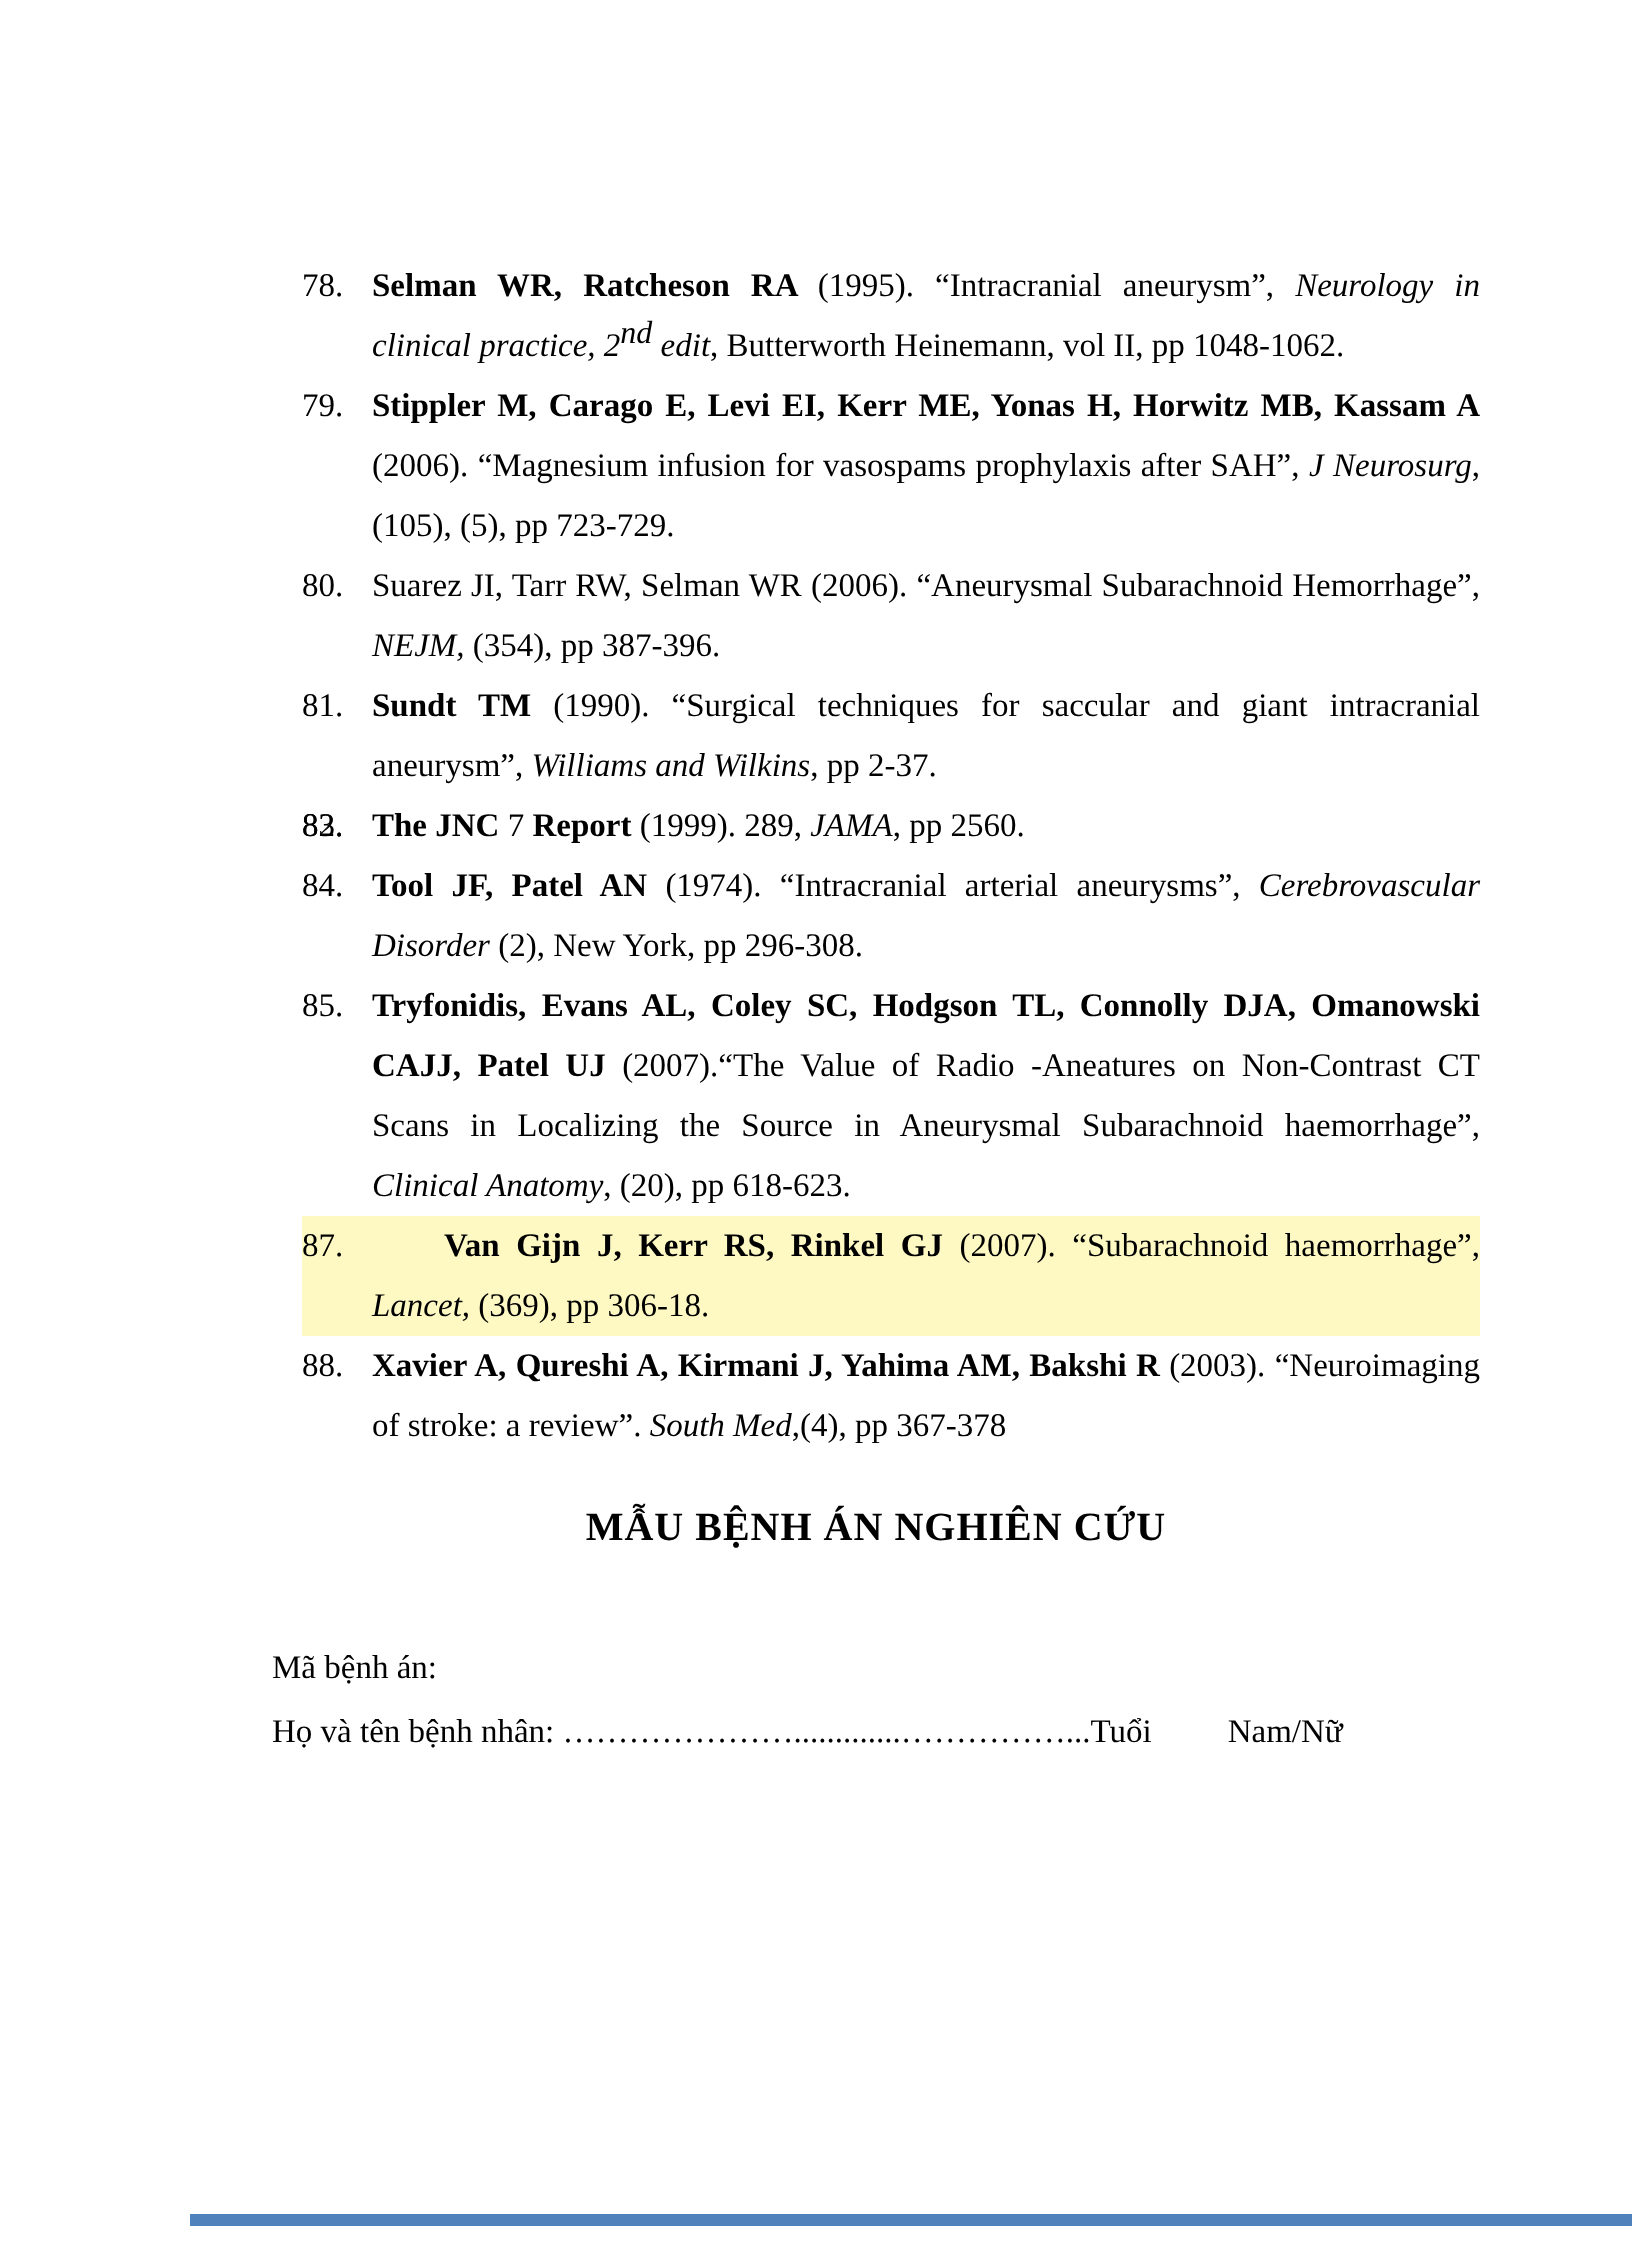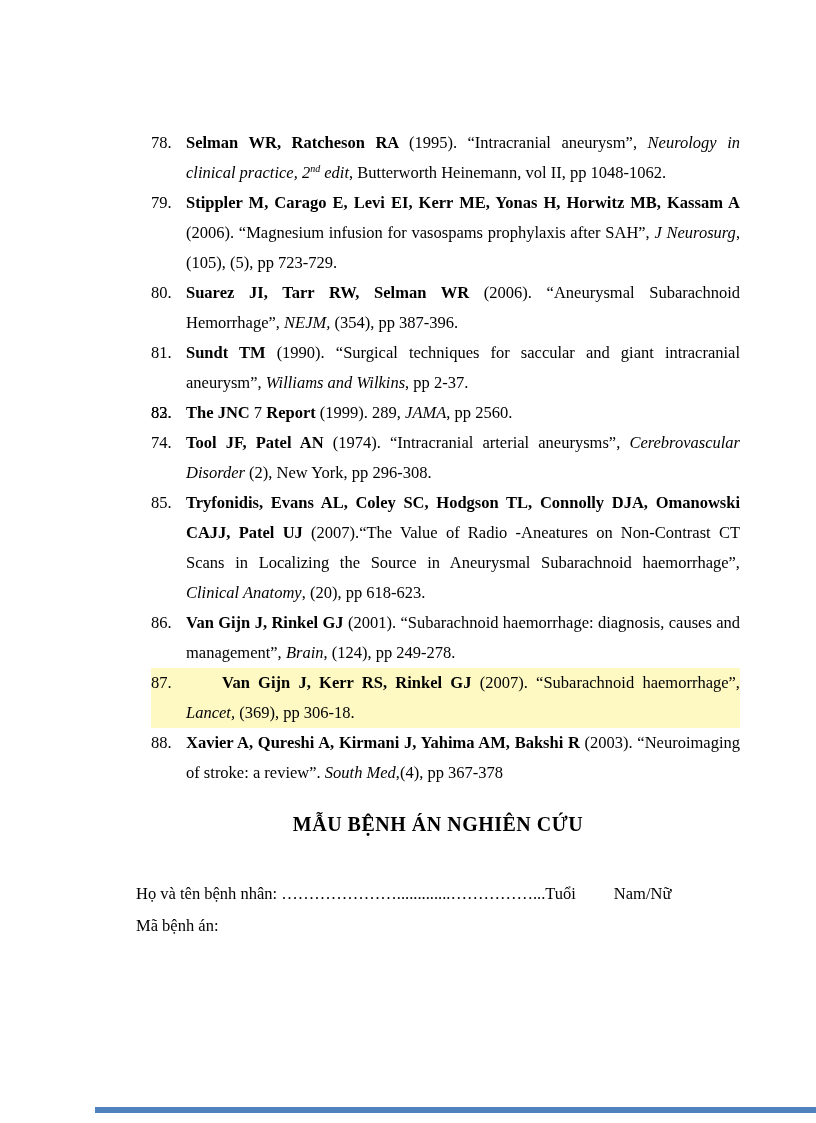--- a/index.html
+++ b/index.html
@@ -30,21 +30,21 @@
   }
   .ref-item.highlighted {
     background: #eaf1fb;
   }
   .ref-num {
     position: absolute;
     left: 0;
     top: 0;
   }
   .ref-text sup {
-    font-size: 10px;
+    font-size: 16px;
     line-height: 0;
   }
   .section-heading {
     margin-top: 20px;
     text-align: center;
     font-weight: bold;
     font-size: 20px;
     line-height: 32px;
     letter-spacing: 0.5px;
   }
@@ -68,36 +68,36 @@
   }
 </style>
 </head>
 <body>
 
 <div class="page">
 
   <div class="ref-list">
       <div class="ref-item"><span class="ref-num">78.</span><span class="ref-text"><span style="font-weight: bold;">Selman WR, Ratcheson RA </span><span>(1995). “Intracranial aneurysm”, </span><span style="font-style: italic;">Neurology in clinical practice, 2</span><sup style="font-style: italic;">nd</sup><span style="font-style: italic;"> edit</span><span>, Butterworth Heinemann, vol II, pp 1048-1062.</span></span></div>
       <div class="ref-item"><span class="ref-num">79.</span><span class="ref-text"><span style="font-weight: bold;">Stippler M, Carago E, Levi EI, Kerr ME, Yonas H, Horwitz MB, Kassam A </span><span>(2006). “Magnesium infusion for vasospams prophylaxis after SAH”, </span><span style="font-style: italic;">J Neurosurg</span><span>, (105), (5), pp 723-729.</span></span></div>
-      <div class="ref-item"><span class="ref-num">80.</span><span class="ref-text"><span style="font-weight: bold;">Suarez JI, Tarr RW, Selman WR </span><span>(2006). “Aneurysmal Subarachnoid Hemorrhage”, </span><span style="font-style: italic;">NEJM,</span><span> (354), pp 387-396.</span></span></div>
+      <div class="ref-item"><span class="ref-num">80.</span><span class="ref-text"><span style="font-weight: normal;">Suarez JI, Tarr RW, Selman WR </span><span>(2006). “Aneurysmal Subarachnoid Hemorrhage”, </span><span style="font-style: italic;">NEJM,</span><span> (354), pp 387-396.</span></span></div>
       <div class="ref-item"><span class="ref-num">81.</span><span class="ref-text"><span style="font-weight: bold;">Sundt TM </span><span>(1990). “Surgical techniques for saccular and giant intracranial aneurysm”, </span><span style="font-style: italic;">Williams and Wilkins</span><span>, pp 2-37.</span></span></div>
       <div class="ref-item"><span class="ref-num">82.</span></div>
       <div class="ref-item"><span class="ref-num">83.</span><span class="ref-text"><span style="font-weight: bold; margin-top: 36px;">The JNC </span><span>7 </span><span style="font-weight: bold;">Report </span><span>(1999). 289, </span><span style="font-style: italic;">JAMA</span><span>, pp 2560.</span></span></div>
-      <div class="ref-item"><span class="ref-num">74.</span><span class="ref-text"><span style="font-weight: bold; margin-top: 44px;">Tool JF, Patel AN </span><span>(1974). “Intracranial arterial aneurysms”, </span><span style="font-style: italic;">Cerebrovascular Disorder</span><span> (2), New York, pp 296-308.</span></span></div>
+      <div class="ref-item"><span class="ref-num">84.</span><span class="ref-text"><span style="font-weight: bold; margin-top: 44px;">Tool JF, Patel AN </span><span>(1974). “Intracranial arterial aneurysms”, </span><span style="font-style: italic;">Cerebrovascular Disorder</span><span> (2), New York, pp 296-308.</span></span></div>
       <div class="ref-item"><span class="ref-num">85.</span><span class="ref-text"><span style="font-weight: bold;">Tryfonidis, Evans AL, Coley SC, Hodgson TL, Connolly DJA, Omanowski CAJJ, Patel UJ </span><span>(2007).“The Value of Radio -Aneatures on Non-Contrast CT Scans in Localizing the Source in Aneurysmal Subarachnoid haemorrhage”, </span><span style="font-style: italic;">Clinical Anatomy</span><span>, (20), pp 618-623.</span></span></div>
-      <div class="ref-item"><span class="ref-num">86.</span><span class="ref-text"><span style="font-weight: bold;">Van Gijn J, Rinkel GJ </span><span>(2001). “Subarachnoid haemorrhage: diagnosis, causes and management”,  </span><span style="font-style: italic;">Brain</span><span>, (124), pp 249-278.</span></span></div>
+      <div class="ref-item"><span class="ref-num">86.</span></div>
       <div class="ref-item highlighted" style="background: #fef9c3;"><span class="ref-num">87.</span><span class="ref-text"><span style="font-weight: bold; margin-left: 36px;">Van Gijn J, Kerr RS, Rinkel GJ </span><span>(2007). “Subarachnoid haemorrhage”, </span><span style="font-style: italic;">Lancet,</span><span> (369), pp 306-18.</span></span></div>
       <div class="ref-item"><span class="ref-num">88.</span><span class="ref-text"><span style="font-weight: bold;">Xavier A, Qureshi A, Kirmani J, Yahima AM, Bakshi R </span><span>(2003). “Neuroimaging  of stroke: a review”. </span><span style="font-style: italic;">South Med</span><span>,(4), pp 367-378</span></span></div>
     </div>
 
   <div class="section-heading">MẪU BỆNH ÁN NGHIÊN CỨU</div>
 
   <div class="form-area">
     <div class="form-line">
-      <span>Họ và tên bệnh nhân: </span><span>………………….............……………...</span><span>Tuổi</span><span class="gender-label">Nam/Nữ</span>
+      <span>Mã bệnh án:</span>
     </div>
     <div class="form-line">
-      <span>Mã bệnh án:</span>
+      <span>Họ và tên bệnh nhân: </span><span>………………….............……………...</span><span>Tuổi</span><span class="gender-label">Nam/Nữ</span>
     </div>
   </div>
 
   <div class="bottom-bar" style="background: rgb(79, 129, 189);"></div>
 </div>
 
 </body></html>

